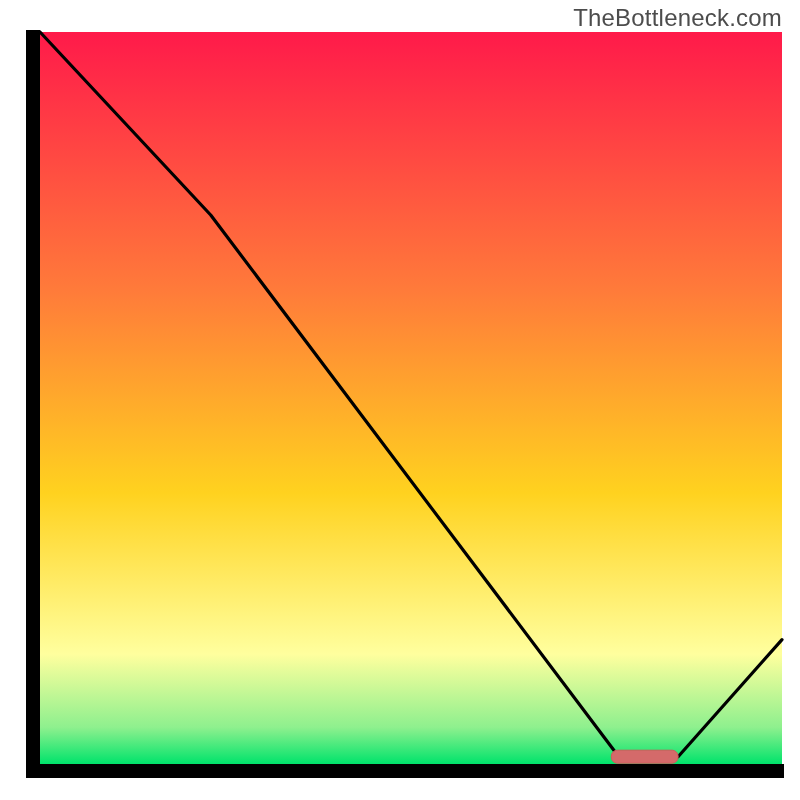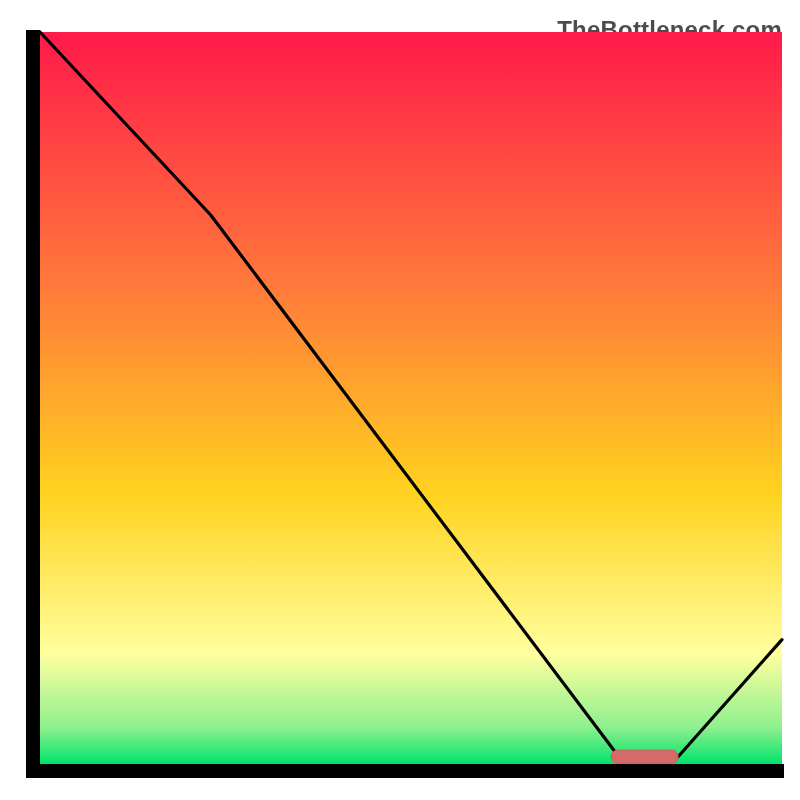--- a/index.html
+++ b/index.html
@@ -11,24 +11,24 @@
     font-family: Arial, Helvetica, sans-serif;
     overflow: hidden;
   }
   .wrap {
     position: relative;
     width: 800px;
     height: 800px;
   }
   .watermark {
     position: absolute;
-    top: 16px;
+    top: 4px;
     right: 18px;
     font-size: 24px;
-    font-weight: 700;
+    font-weight: 400;
     color: #4c4c4c;
     letter-spacing: 0.2px;
   }
   svg.chart {
     position: absolute;
     top: 0;
     left: 0;
     width: 800px;
     height: 800px;
     display: block;

